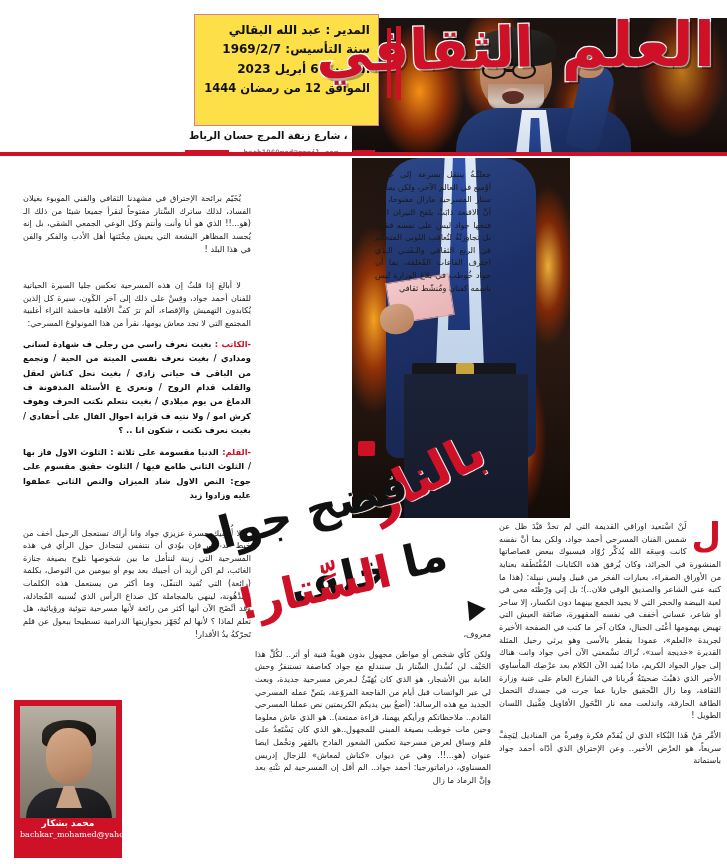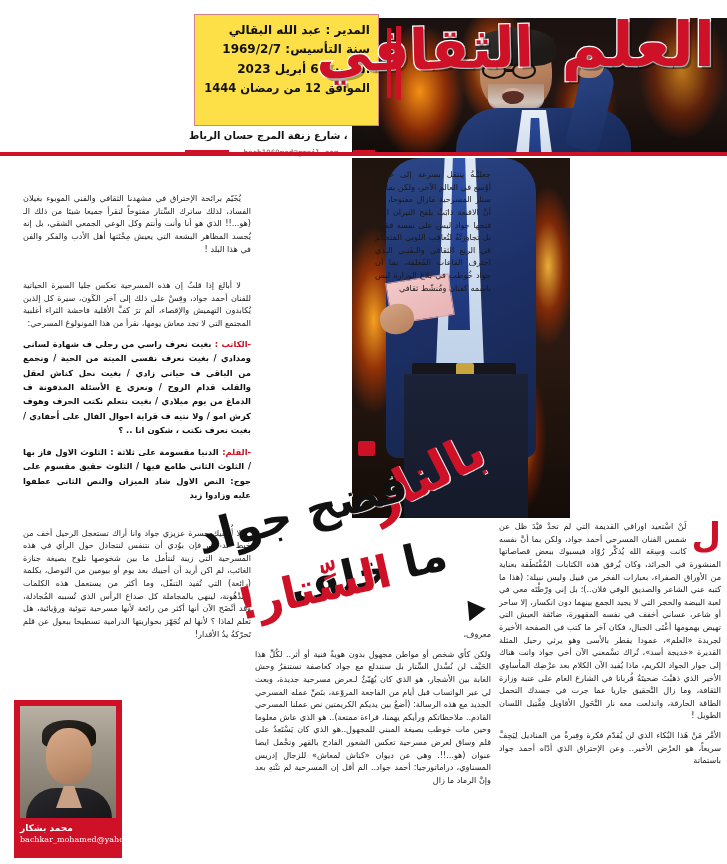--- a/index.html
+++ b/index.html
@@ -247,21 +247,21 @@
   }
   .authorcard .photo .shoulders{
     position:absolute;left:6px;top:82px;width:86px;height:34px;border-radius:30px 30px 0 0;
     background:linear-gradient(160deg,#2a2a2e 0%,#161619 100%);
   }
   .authorcard .photo .collar{
     position:absolute;left:36px;top:80px;width:26px;height:22px;background:#c8a083;
     clip-path:polygon(30% 0,70% 0,100% 100%,0 100%);
   }
   .authorcard .aname{
-    text-align:left;color:#fff;font-weight:700;font-size:9px;margin-top:5px;
+    text-align:center;color:#fff;font-weight:700;font-size:9px;
   }
   .authorcard .amail{
     text-align:right;color:#fff;font-size:8px;direction:ltr;margin-top:2px;
     font-family:"DejaVu Serif","Liberation Serif",serif;
   }
   .arrow-mark{
     position:absolute;right:244px;top:604px;width:0;height:0;
     border-left:10px solid transparent;border-right:10px solid transparent;border-top:18px solid #111;
     transform:rotate(24deg);
   }

